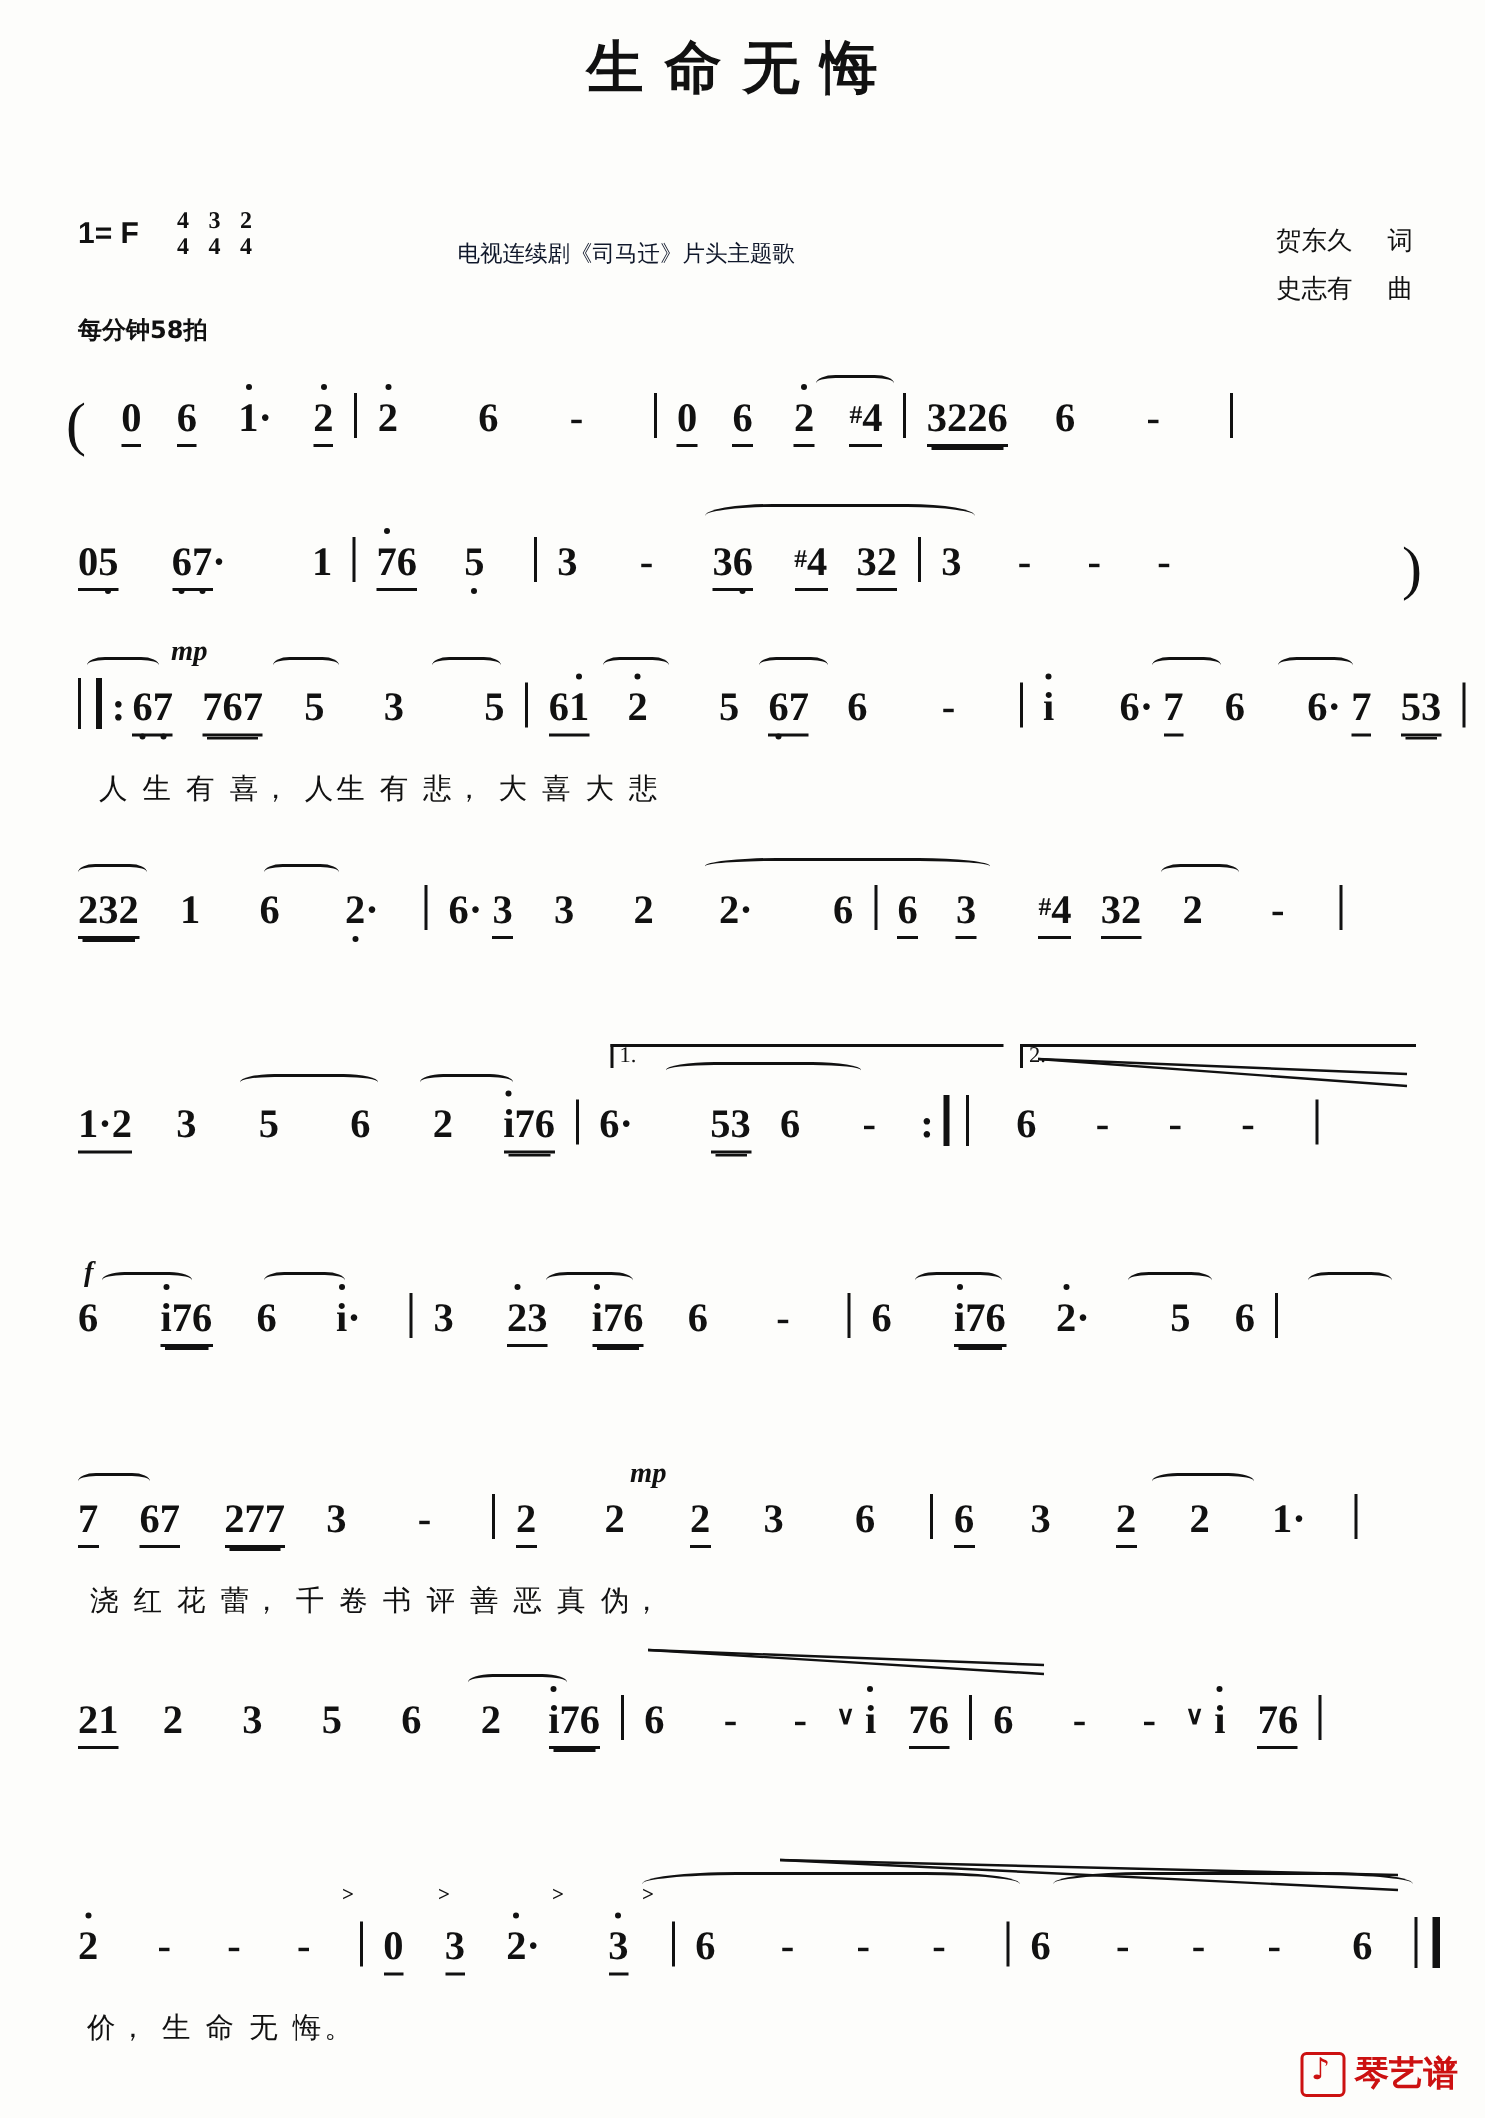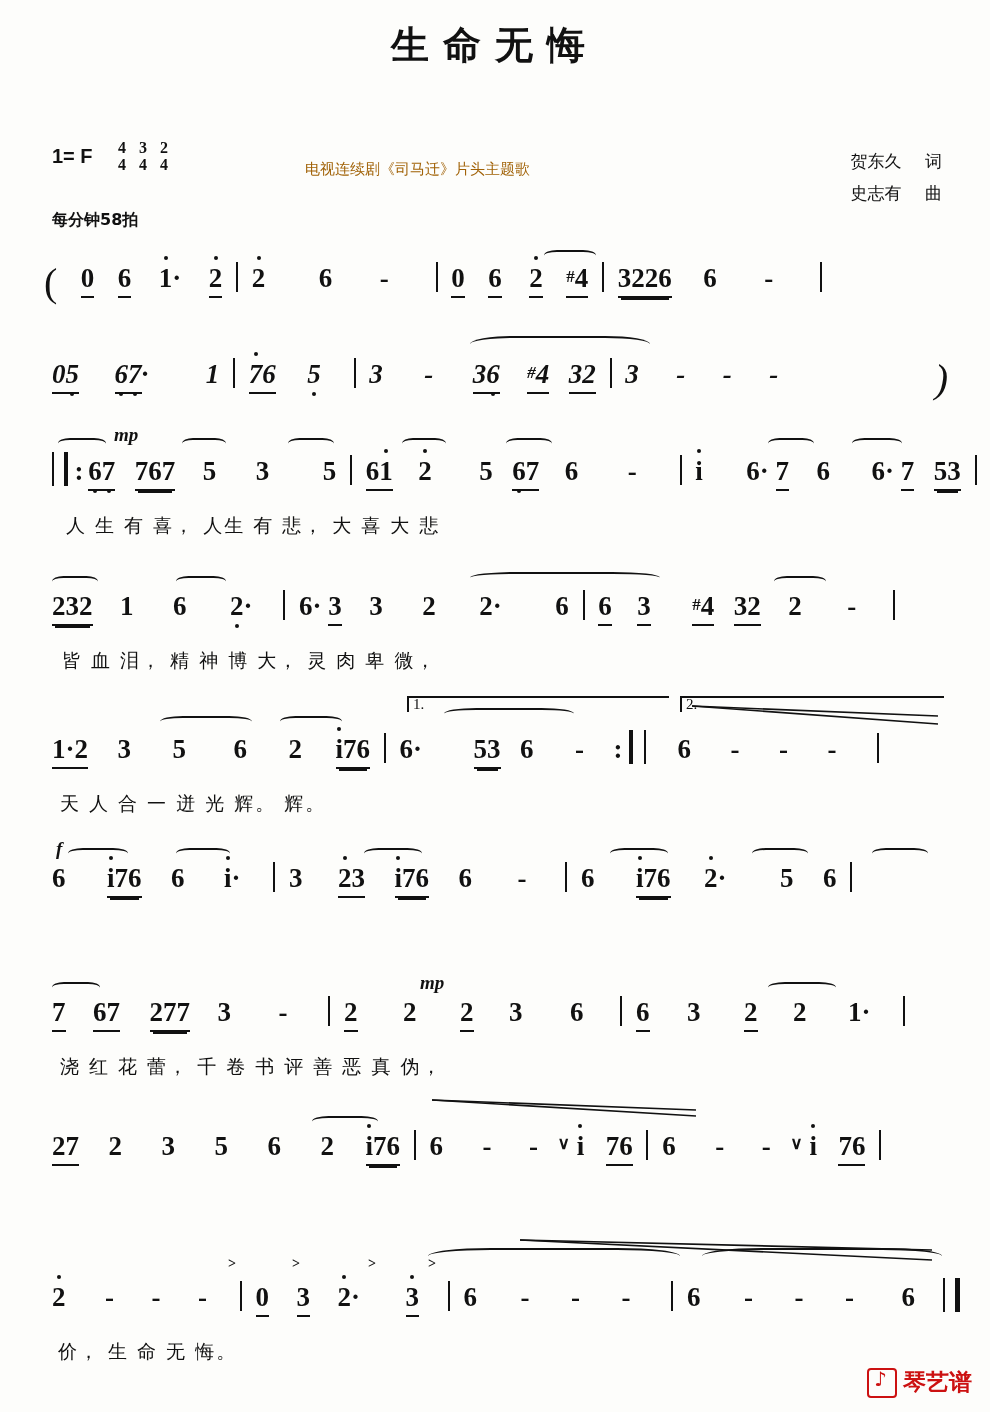--- a/index.html
+++ b/index.html
@@ -66,21 +66,21 @@
     font-size: 16px;
     font-weight: bold;
     color: #111;
     font-family: "DejaVu Sans", sans-serif;
   }
   .subtitle {
     position: absolute;
     left: 305px;
     top: 160px;
     font-size: 15px;
-    color: #a16207;
+    color: #0f172a;
     font-family: "DejaVu Sans", sans-serif;
     white-space: nowrap;
   }
   .credits {
     position: absolute;
     right: 48px;
     top: 145px;
     text-align: left;
     font-size: 17px;
     color: #111;
@@ -273,21 +273,21 @@
       <span class="n under2">3226</span>
       <span style="display:inline-block;width:18px;"></span>
       <span class="n">6</span>
       <span style="display:inline-block;width:34px;"></span>
       <span class="n">-</span>
       <span class="bar" style="margin-left:40px;"></span>
       <span class="tie" style="left:492px; top:-12px; width:52px;"></span>
     </div>
   </div>
 
-  <div class="system" style="top:358px;font-style:italic;">
+  <div class="system" style="top:358px;">
     <div class="notes">
       <span class="n under1">0<span class="n dotBelow">5</span></span>
       <span style="display:inline-block;width:22px;"></span>
       <span class="n under1"><span class="n dotBelow">6</span><span class="n dotBelow">7</span></span><span>·</span>
       <span style="display:inline-block;width:44px;"></span>
       <span class="n">1</span>
       <span class="bar"></span>
       <span class="n under1"><span class="n dotAbove">7</span>6</span>
       <span style="display:inline-block;width:18px;"></span>
       <span class="n dotBelow">5</span>
@@ -396,21 +396,20 @@
       <span style="display:inline-block;width:14px;"></span>
       <span class="n">2</span>
       <span style="display:inline-block;width:32px;"></span>
       <span class="n">-</span>
       <span class="bar" style="margin-left:30px;"></span>
       <span class="tie" style="left:0px; top:-14px; width:46px;"></span>
       <span class="tie" style="left:124px; top:-14px; width:50px;"></span>
       <span class="tie" style="left:418px; top:-18px; width:190px;"></span>
       <span class="tie" style="left:722px; top:-14px; width:52px;"></span>
     </div>
-    <div class="lyrics" style="margin-top:22px; margin-left:10px; letter-spacing:2px;">皆 血 泪， 精 神 博 大， 灵 肉 卑 微，</div>
   </div>
 
   <div class="system" style="top:730px;">
 
     <div class="ending" style="left:355px; top:-34px; width:260px; border-top:2px solid #111; border-left:2px solid #111; height:14px;">
       <span style="position:absolute;left:4px;top:-2px;font-size:15px;">1.</span>
     </div>
     <div class="ending" style="left:628px; top:-34px; width:262px; border-top:2px solid #111; border-left:2px solid #111; height:14px;">
       <span style="position:absolute;left:4px;top:-2px;font-size:15px;">2.</span>
     </div>
@@ -449,21 +448,20 @@
       <span class="bar" style="margin-left:34px;"></span>
       <span class="tie" style="left:108px; top:-14px; width:92px;"></span>
       <span class="tie" style="left:228px; top:-14px; width:62px;"></span>
       <span class="tie" style="left:392px; top:-22px; width:130px;"></span>
       
       <svg class="hairpin" style="left:640px; top:-26px;" width="250" height="22">
         <line x1="0" y1="2" x2="246" y2="12" stroke="#111" stroke-width="1.6"></line>
         <line x1="0" y1="2" x2="246" y2="20" stroke="#111" stroke-width="1.6"></line>
       </svg>
     </div>
-    <div class="lyrics" style="margin-top:22px; margin-left:8px; letter-spacing:2px;">天 人 合 一 迸 光 辉。 辉。</div>
   </div>
 
   <div class="system" style="top:862px;">
     <div class="dyn" style="left:4px; top:-24px;">f</div>
     <div class="notes">
       <span class="n">6</span>
       <span style="display:inline-block;width:28px;"></span>
       <span class="n under2"><span class="n dotAbove">i</span>76</span>
       <span style="display:inline-block;width:16px;"></span>
       <span class="n">6</span>
@@ -533,21 +531,21 @@
       <span class="n">1·</span>
       <span class="bar" style="margin-left:26px;"></span>
       <span class="tie" style="left:0px; top:-14px; width:48px;"></span>
       <span class="tie" style="left:716px; top:-14px; width:68px;"></span>
     </div>
     <div class="lyrics" style="margin-top:22px; margin-left:8px; letter-spacing:2px;">浇 红 花 蕾， 千 卷 书 评 善 恶 真 伪，</div>
   </div>
 
   <div class="system" style="top:1130px;">
     <div class="notes">
-      <span class="n under1">27</span>
+      <span class="n under1">21</span>
       <span style="display:inline-block;width:16px;"></span>
       <span class="n">2</span>
       <span style="display:inline-block;width:26px;"></span>
       <span class="n">3</span>
       <span style="display:inline-block;width:26px;"></span>
       <span class="n">5</span>
       <span style="display:inline-block;width:26px;"></span>
       <span class="n">6</span>
       <span style="display:inline-block;width:26px;"></span>
       <span class="n">2</span>

